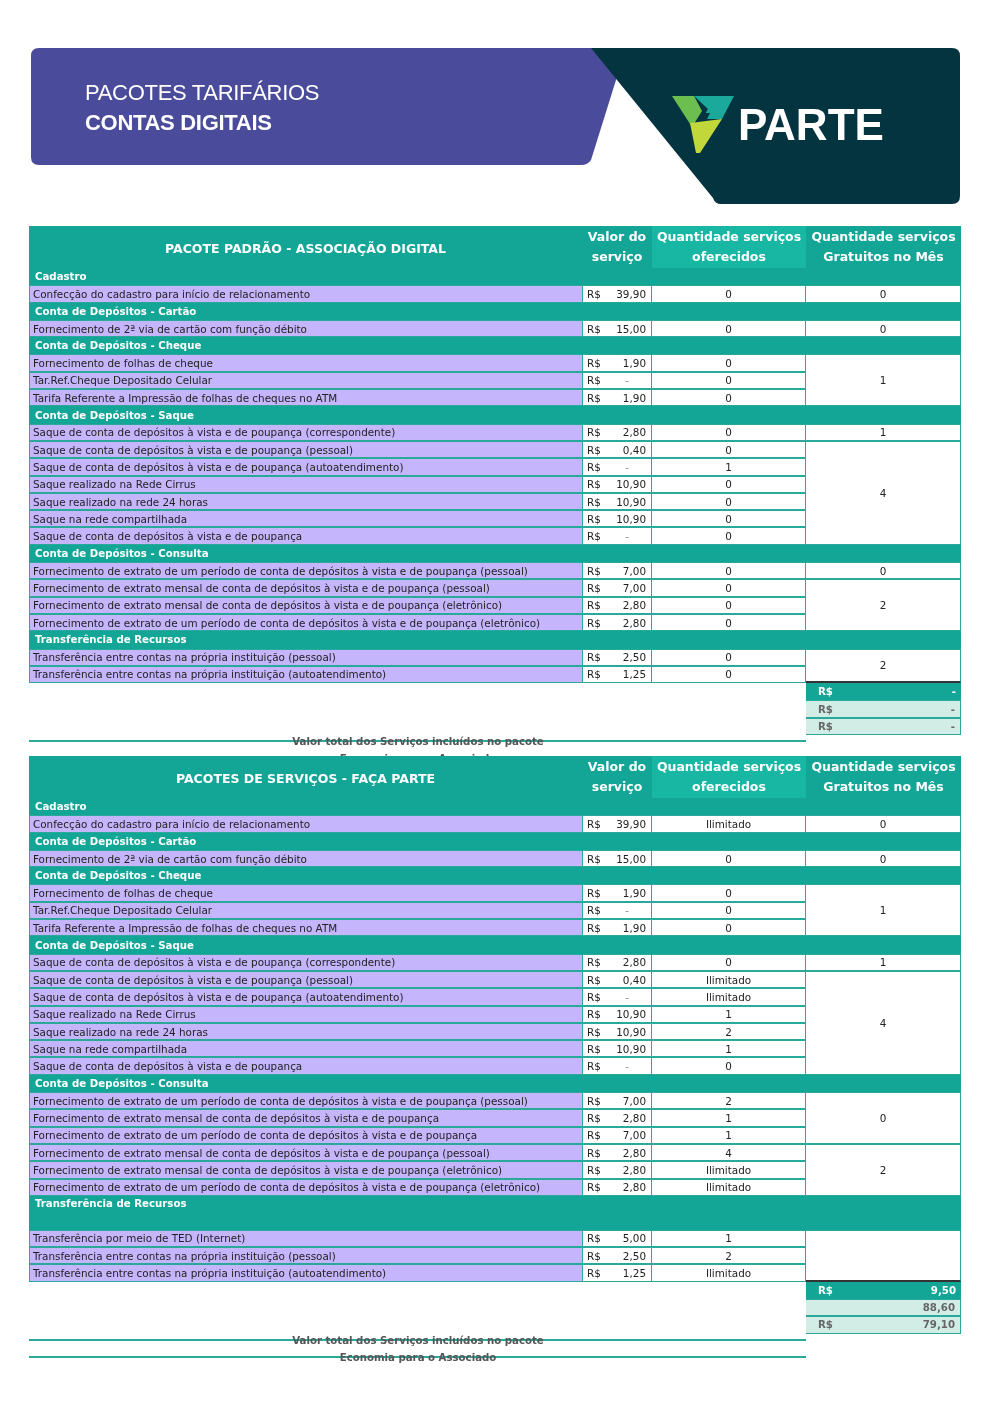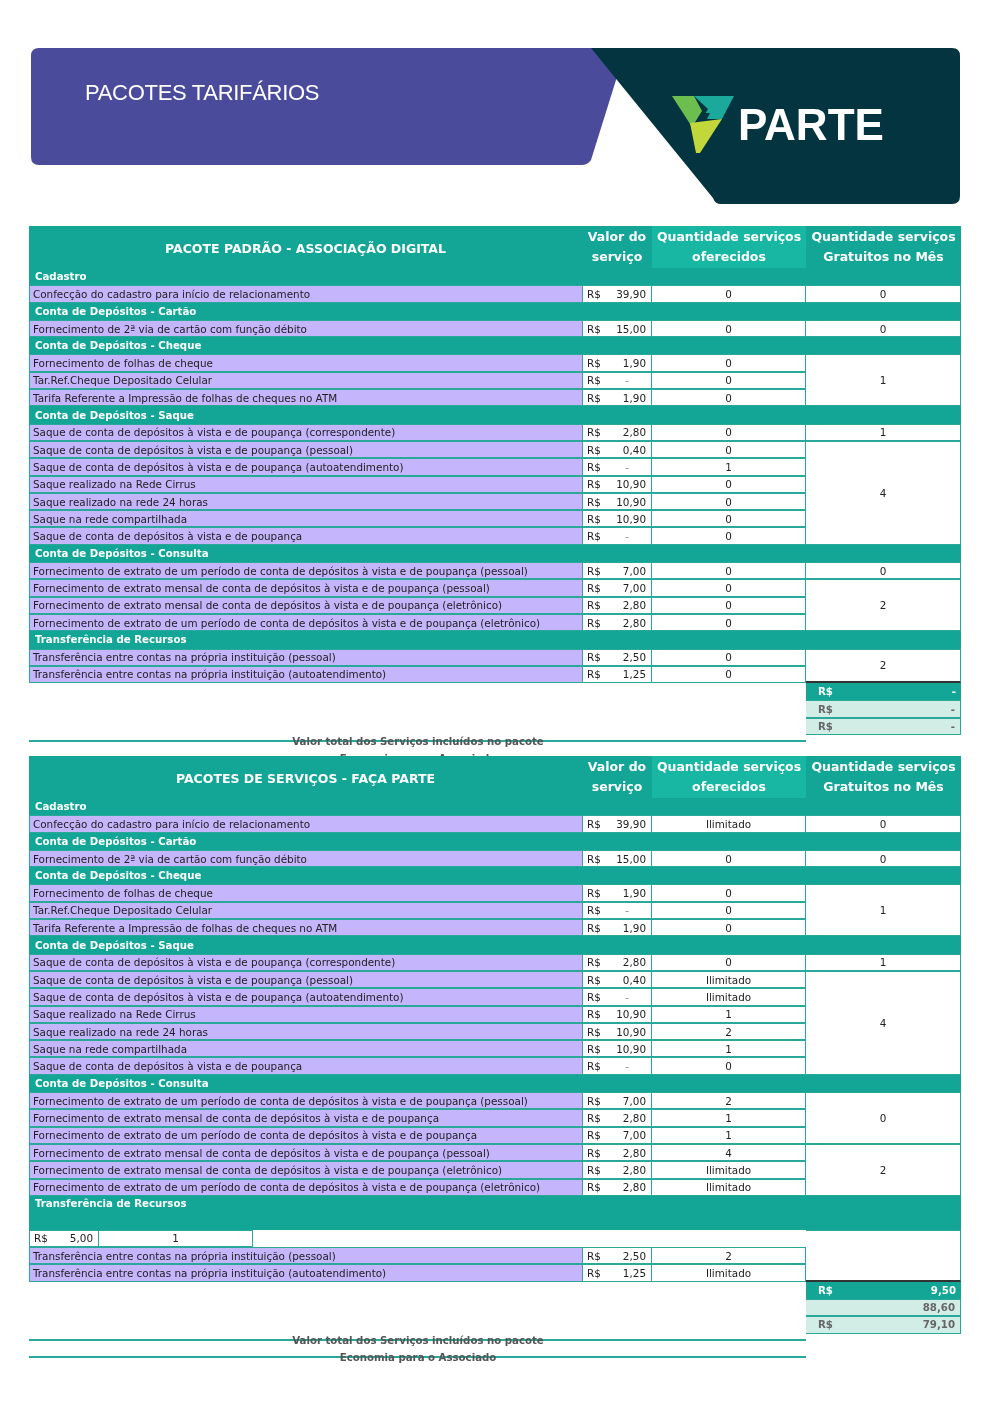--- a/index.html
+++ b/index.html
@@ -42,20 +42,21 @@
 <body>
 
 <div class="banner">
   <svg width="929" height="156" viewBox="0 0 929 156">
     <path d="M8,0 L595,0 L560,112 Q557,117 550,117 L8,117 Q0,117 0,109 L0,8 Q0,0 8,0 Z" fill="#4b4b9b"></path>
     <path d="M560,0 L921,0 Q929,0 929,8 L929,148 Q929,156 921,156 L690,156 Q684,156 682,150 Z" fill="#04343f"></path>
   </svg>
 </div>
 <div class="banner-title">
   <div class="l1">PACOTES TARIFÁRIOS</div>
+  <div class="l2">CONTAS DIGITAIS</div>
 </div>
 <div class="logo">
   <svg width="64" height="60" viewBox="0 0 64 60">
     <polygon points="0,3 22,3 30,18 20,34" fill="#6cbf4f"></polygon>
     <polygon points="22,3 62,3 50,26 30,26 36,16" fill="#1aa99b"></polygon>
     <polygon points="30,20 38,20 35,26 26,26" fill="#04343f"></polygon>
     <polygon points="18,30 50,26 28,60 24,60" fill="#c1d73a"></polygon>
   </svg>
 </div>
 <div class="logo-text">PARTE</div>
@@ -429,20 +430,21 @@
             <span>2,80</span>
           </div>
           <div class="c-qtd">Ilimitado</div>
         </div>
         <div class="gcell" style="top: 0px; height: 51.9px;">0</div>
         <div class="gcell" style="top: 51.9px; height: 51.9px;">2</div>
       </div>
       <div class="row sec tall">Transferência de Recursos</div>
       <div style="position: relative;">
         <div class="row item">
+          <div class="c-desc">Transferência por meio de TED (Internet)</div>
           <div class="c-val">
             <span>R$</span>
             <span>5,00</span>
           </div>
           <div class="c-qtd">1</div>
         </div>
         <div class="row item">
           <div class="c-desc">Transferência entre contas na própria instituição (pessoal)</div>
           <div class="c-val">
             <span>R$</span>

